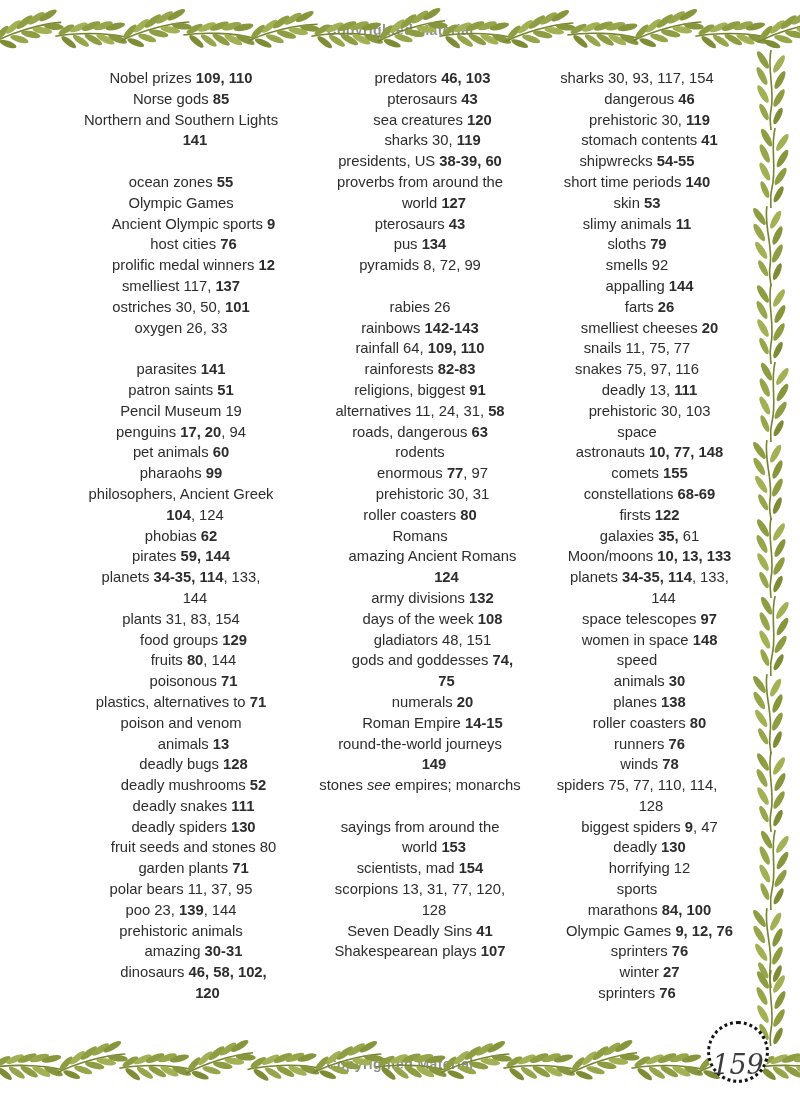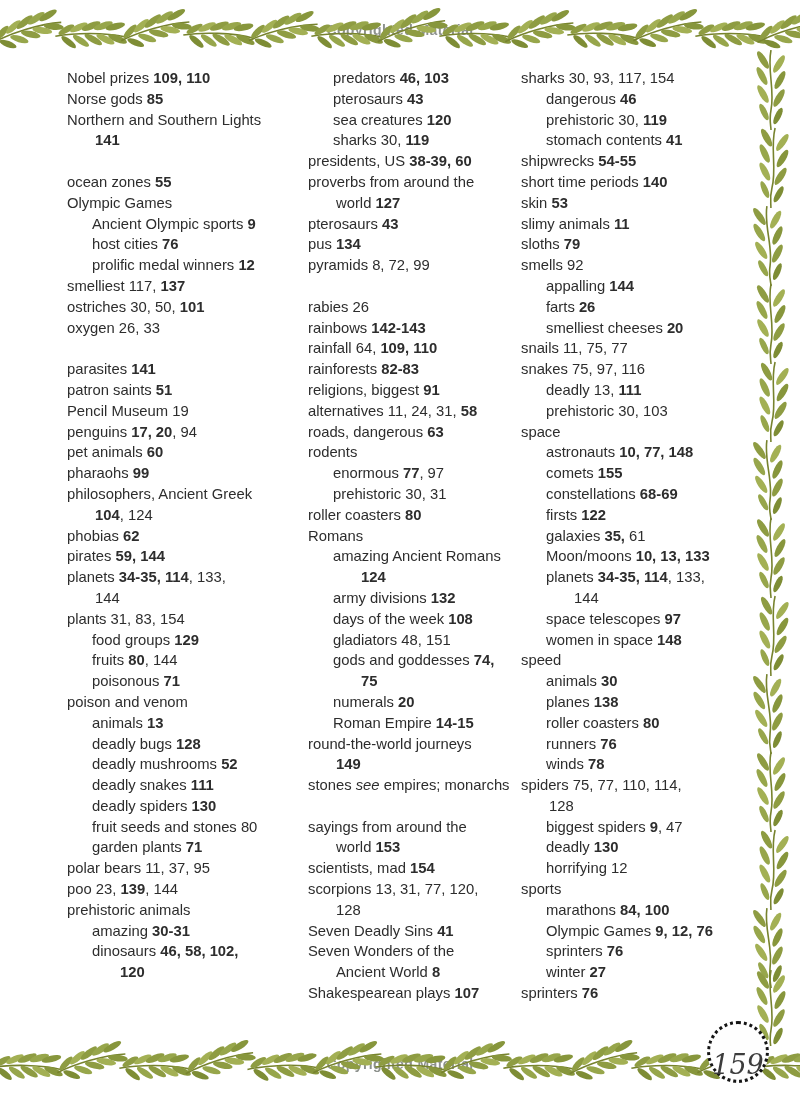--- a/index.html
+++ b/index.html
@@ -3,21 +3,21 @@
 <meta charset="utf-8">
 <style>
   html,body { margin:0; padding:0; }
   body {
     width:800px; height:1098px; position:relative; overflow:hidden;
     background:#ffffff;
     font-family:"Liberation Sans", sans-serif;
   }
   .col {
     position:absolute; top:68px;
-    font-size:14.8px; line-height:20.8px; color:#2d2d2d;
+    font-size:14.8px; line-height:20.8px; color:#2d2d2d;text-align:center;
   }
   #col1 { left:67px;  width:228px; }
   #col2 { left:308px; width:224px; }
   #col3 { left:521px; width:232px; }
   .entry { padding-left:28px; text-indent:-28px; }
   .entry.lvl1 { padding-left:53px; }
   .blank { height:20.8px; }
   .b  { font-weight:bold; }
   .it { font-style:italic; }
   .copyright {
@@ -142,20 +142,21 @@
     <div class="entry"><span>pet animals </span><span class="b">60</span></div>
     <div class="entry"><span>pharaohs </span><span class="b">99</span></div>
     <div class="entry"><span>philosophers, Ancient Greek</span><br><span class="b">104</span><span>, 124</span></div>
     <div class="entry"><span>phobias </span><span class="b">62</span></div>
     <div class="entry"><span>pirates </span><span class="b">59, 144</span></div>
     <div class="entry"><span>planets </span><span class="b">34-35, 114</span><span>, 133,</span><br><span>144</span></div>
     <div class="entry"><span>plants 31, 83, 154</span></div>
     <div class="entry lvl1"><span>food groups </span><span class="b">129</span></div>
     <div class="entry lvl1"><span>fruits </span><span class="b">80</span><span>, 144</span></div>
     <div class="entry lvl1"><span>poisonous </span><span class="b">71</span></div>
+    <div class="entry"><span>plastics, alternatives to </span><span class="b">71</span></div>
     <div class="entry"><span>poison and venom</span></div>
     <div class="entry lvl1"><span>animals </span><span class="b">13</span></div>
     <div class="entry lvl1"><span>deadly bugs </span><span class="b">128</span></div>
     <div class="entry lvl1"><span>deadly mushrooms </span><span class="b">52</span></div>
     <div class="entry lvl1"><span>deadly snakes </span><span class="b">111</span></div>
     <div class="entry lvl1"><span>deadly spiders </span><span class="b">130</span></div>
     <div class="entry lvl1"><span>fruit seeds and stones 80</span></div>
     <div class="entry lvl1"><span>garden plants </span><span class="b">71</span></div>
     <div class="entry"><span>polar bears 11, 37, 95</span></div>
     <div class="entry"><span>poo 23, </span><span class="b">139</span><span>, 144</span></div>
@@ -193,21 +194,20 @@
     <div class="entry lvl1"><span>gods and goddesses </span><span class="b">74,</span><br><span class="b">75</span></div>
     <div class="entry lvl1"><span>numerals </span><span class="b">20</span></div>
     <div class="entry lvl1"><span>Roman Empire </span><span class="b">14-15</span></div>
     <div class="entry"><span>round-the-world journeys</span><br><span class="b">149</span></div>
     <div class="entry"><span>stones </span><span class="it">see</span><span> empires; monarchs</span></div>
     <div class="blank"></div>
     <div class="entry"><span>sayings from around the</span><br><span>world </span><span class="b">153</span></div>
     <div class="entry"><span>scientists, mad </span><span class="b">154</span></div>
     <div class="entry"><span>scorpions 13, 31, 77, 120,</span><br><span>128</span></div>
     <div class="entry"><span>Seven Deadly Sins </span><span class="b">41</span></div>
-    <div class="entry"><span>Seven Wonders of the</span><br><span>Ancient World </span><span class="b">8</span></div>
     <div class="entry"><span>Shakespearean plays </span><span class="b">107</span></div>
   </div>
 <div id="col3" class="col">
     <div class="entry"><span>sharks 30, 93, 117, 154</span></div>
     <div class="entry lvl1"><span>dangerous </span><span class="b">46</span></div>
     <div class="entry lvl1"><span>prehistoric 30, </span><span class="b">119</span></div>
     <div class="entry lvl1"><span>stomach contents </span><span class="b">41</span></div>
     <div class="entry"><span>shipwrecks </span><span class="b">54-55</span></div>
     <div class="entry"><span>short time periods </span><span class="b">140</span></div>
     <div class="entry"><span>skin </span><span class="b">53</span></div>

